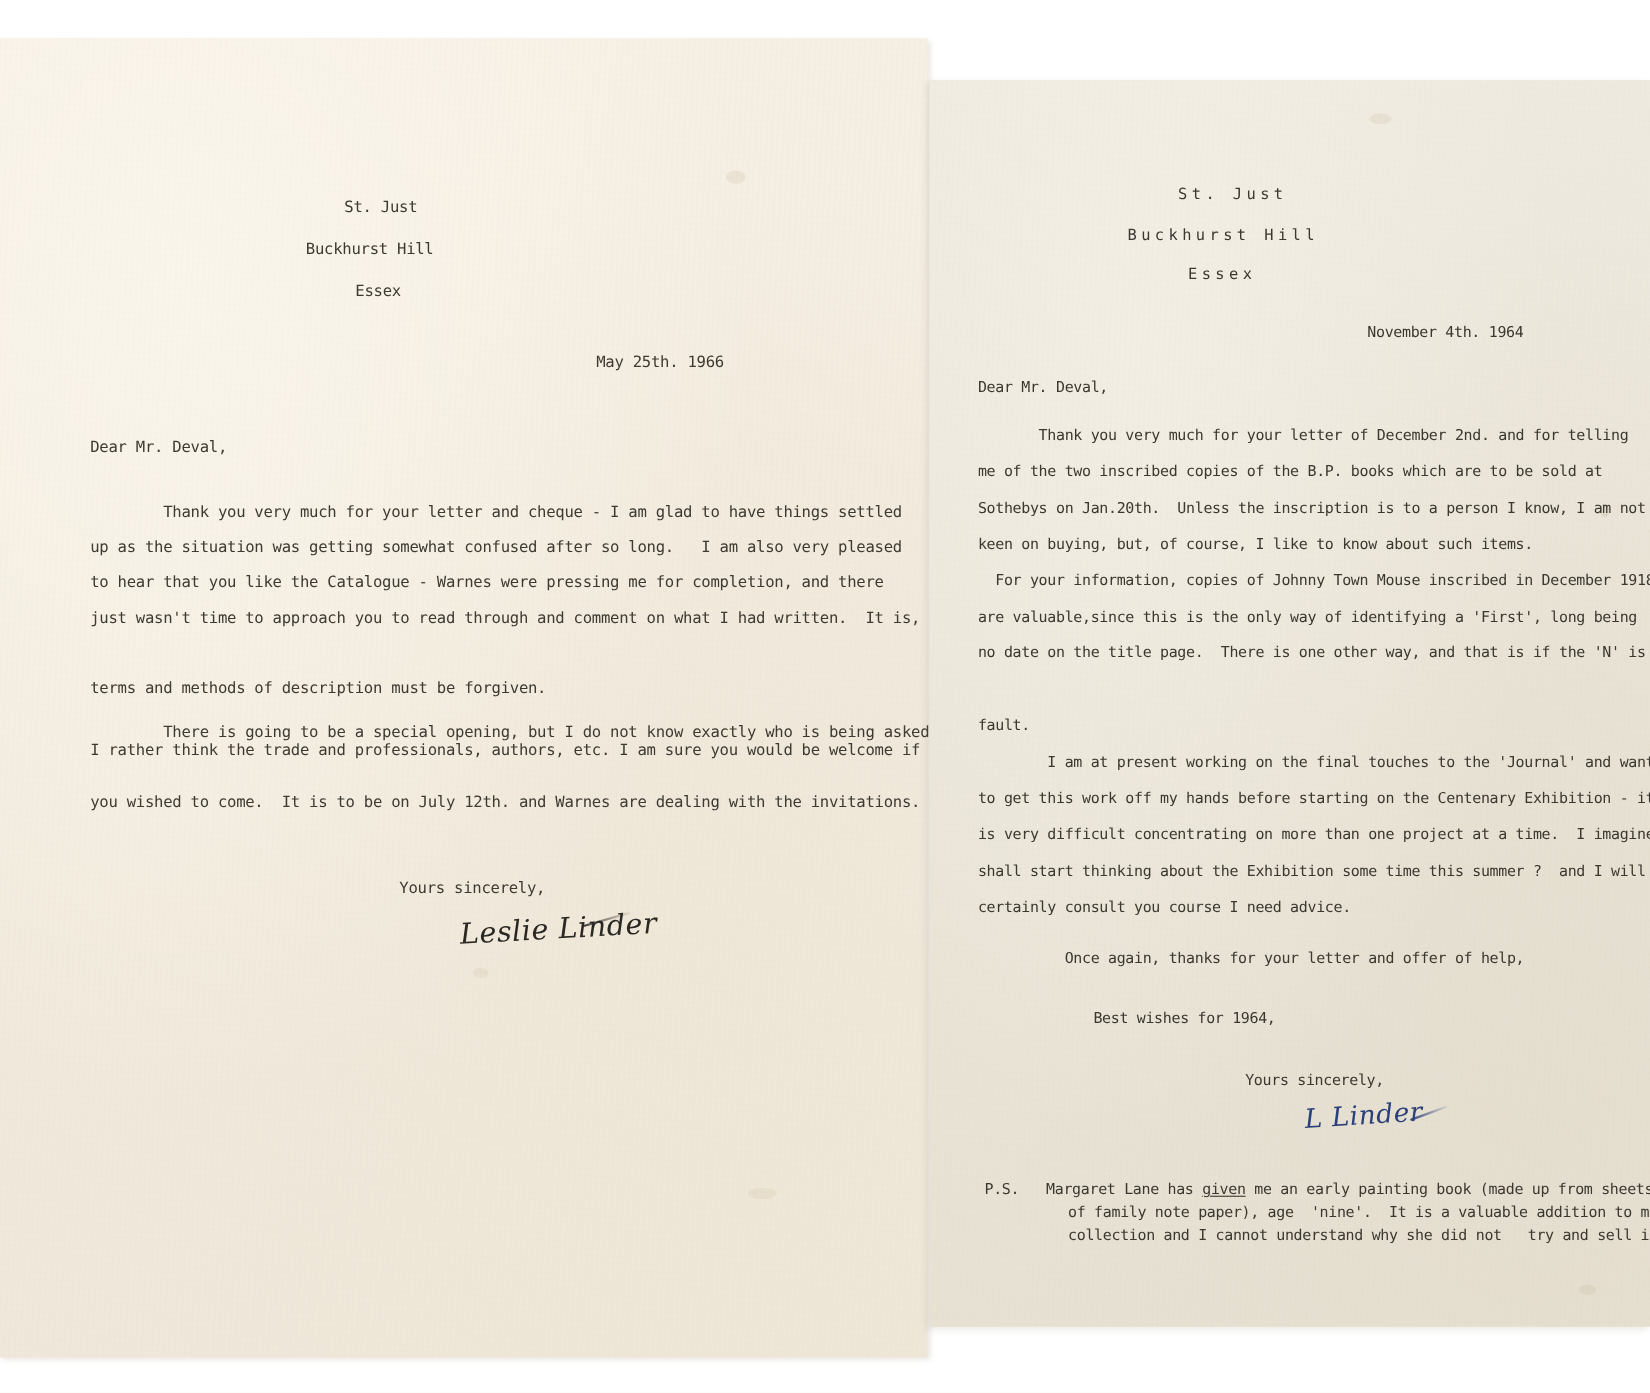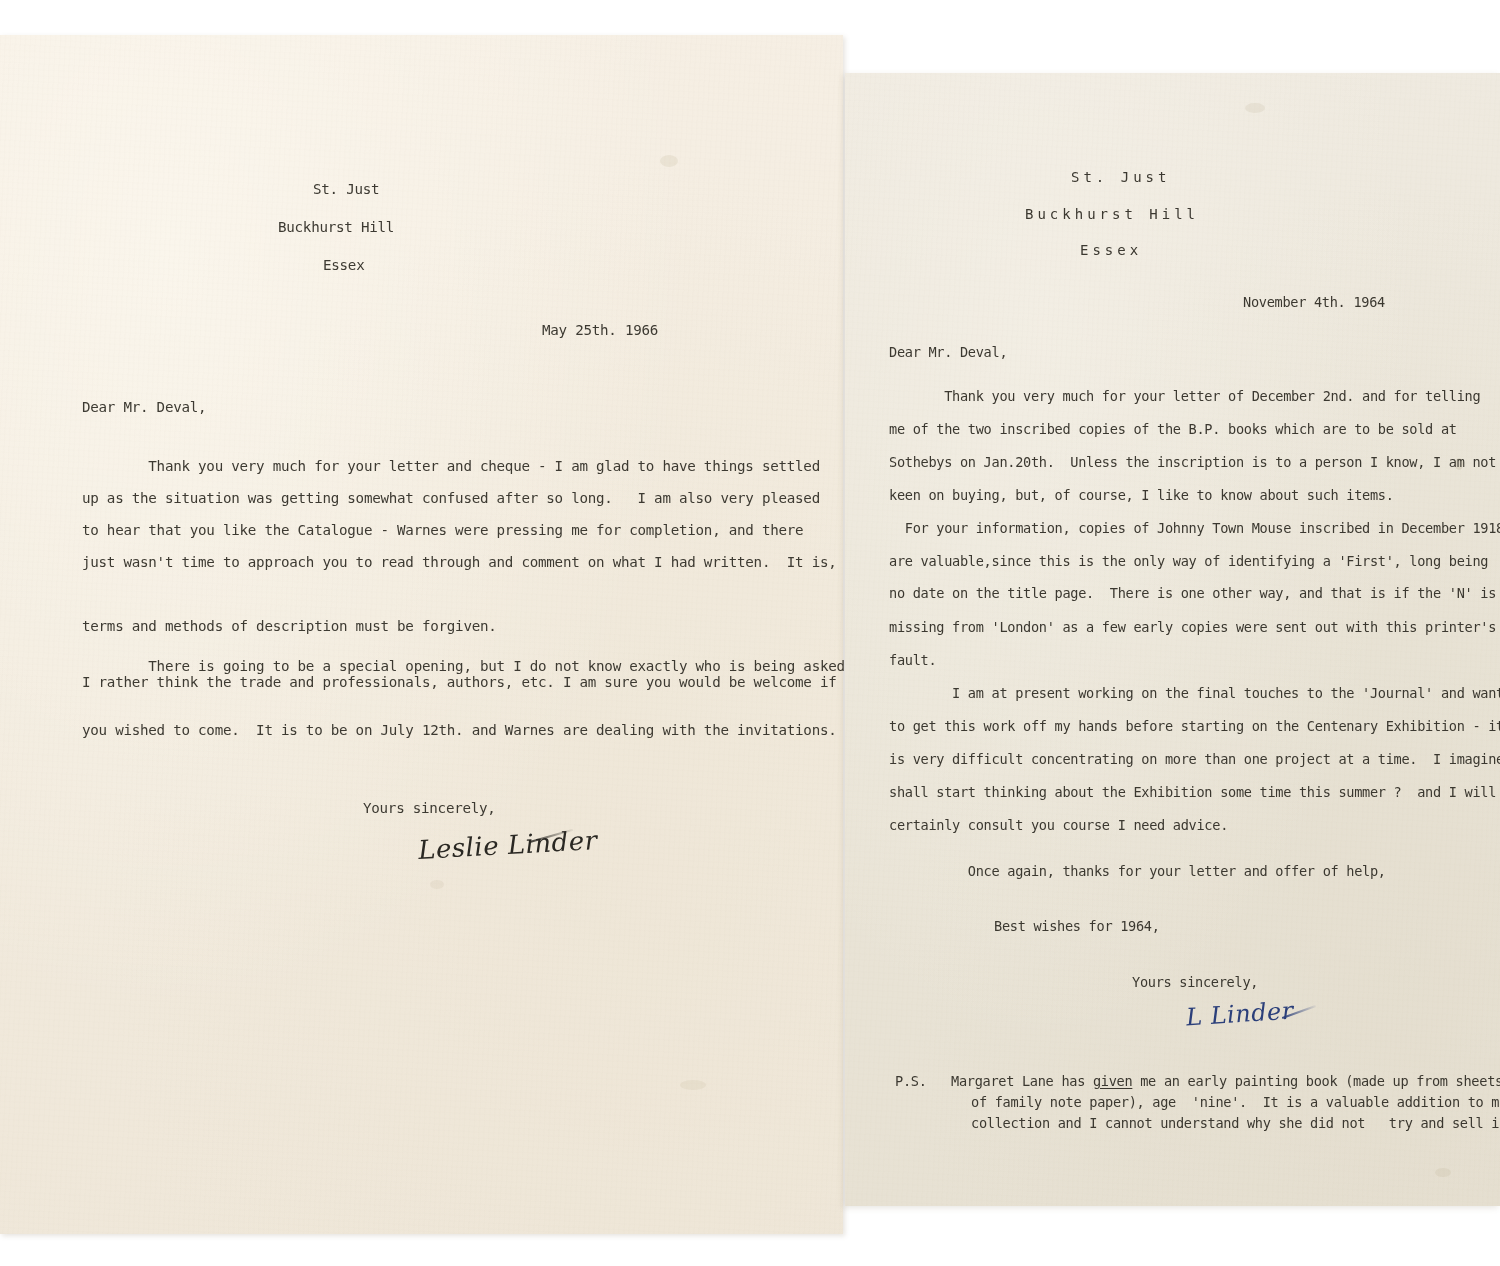--- a/index.html
+++ b/index.html
@@ -192,21 +192,20 @@
   <div class="tw" style="left:44px; top:271px;">Dear Mr. Deval,</div>
 
   <div class="tw body-line" style="left:44px; top:317px;">       Thank you very much for your letter of December 2nd. and for telling</div>
   <div class="tw body-line" style="left:44px; top:350px;">me of the two inscribed copies of the B.P. books which are to be sold at</div>
   <div class="tw body-line" style="left:44px; top:383px;">Sothebys on Jan.20th.  Unless the inscription is to a person I know, I am not</div>
   <div class="tw body-line" style="left:44px; top:416px;">keen on buying, but, of course, I like to know about such items.</div>
 
   <div class="tw body-line" style="left:44px; top:449px;">  For your information, copies of Johnny Town Mouse inscribed in December 1918</div>
   <div class="tw body-line" style="left:44px; top:482px;">are valuable,since this is the only way of identifying a 'First', long being</div>
   <div class="tw body-line" style="left:44px; top:514px;">no date on the title page.  There is one other way, and that is if the 'N' is</div>
-  <div class="tw body-line" style="left:44px; top:548px;">missing from 'London' as a few early copies were sent out with this printer's</div>
   <div class="tw body-line" style="left:44px; top:581px;">fault.</div>
 
   <div class="tw body-line" style="left:44px; top:614px;">        I am at present working on the final touches to the 'Journal' and want</div>
   <div class="tw body-line" style="left:44px; top:647px;">to get this work off my hands before starting on the Centenary Exhibition - it</div>
   <div class="tw body-line" style="left:44px; top:680px;">is very difficult concentrating on more than one project at a time.  I imagine I</div>
   <div class="tw body-line" style="left:44px; top:713px;">shall start thinking about the Exhibition some time this summer ?  and I will</div>
   <div class="tw body-line" style="left:44px; top:746px;">certainly consult you course I need advice.</div>
 
   <div class="tw body-line" style="left:44px; top:792px;">          Once again, thanks for your letter and offer of help,</div>
 

